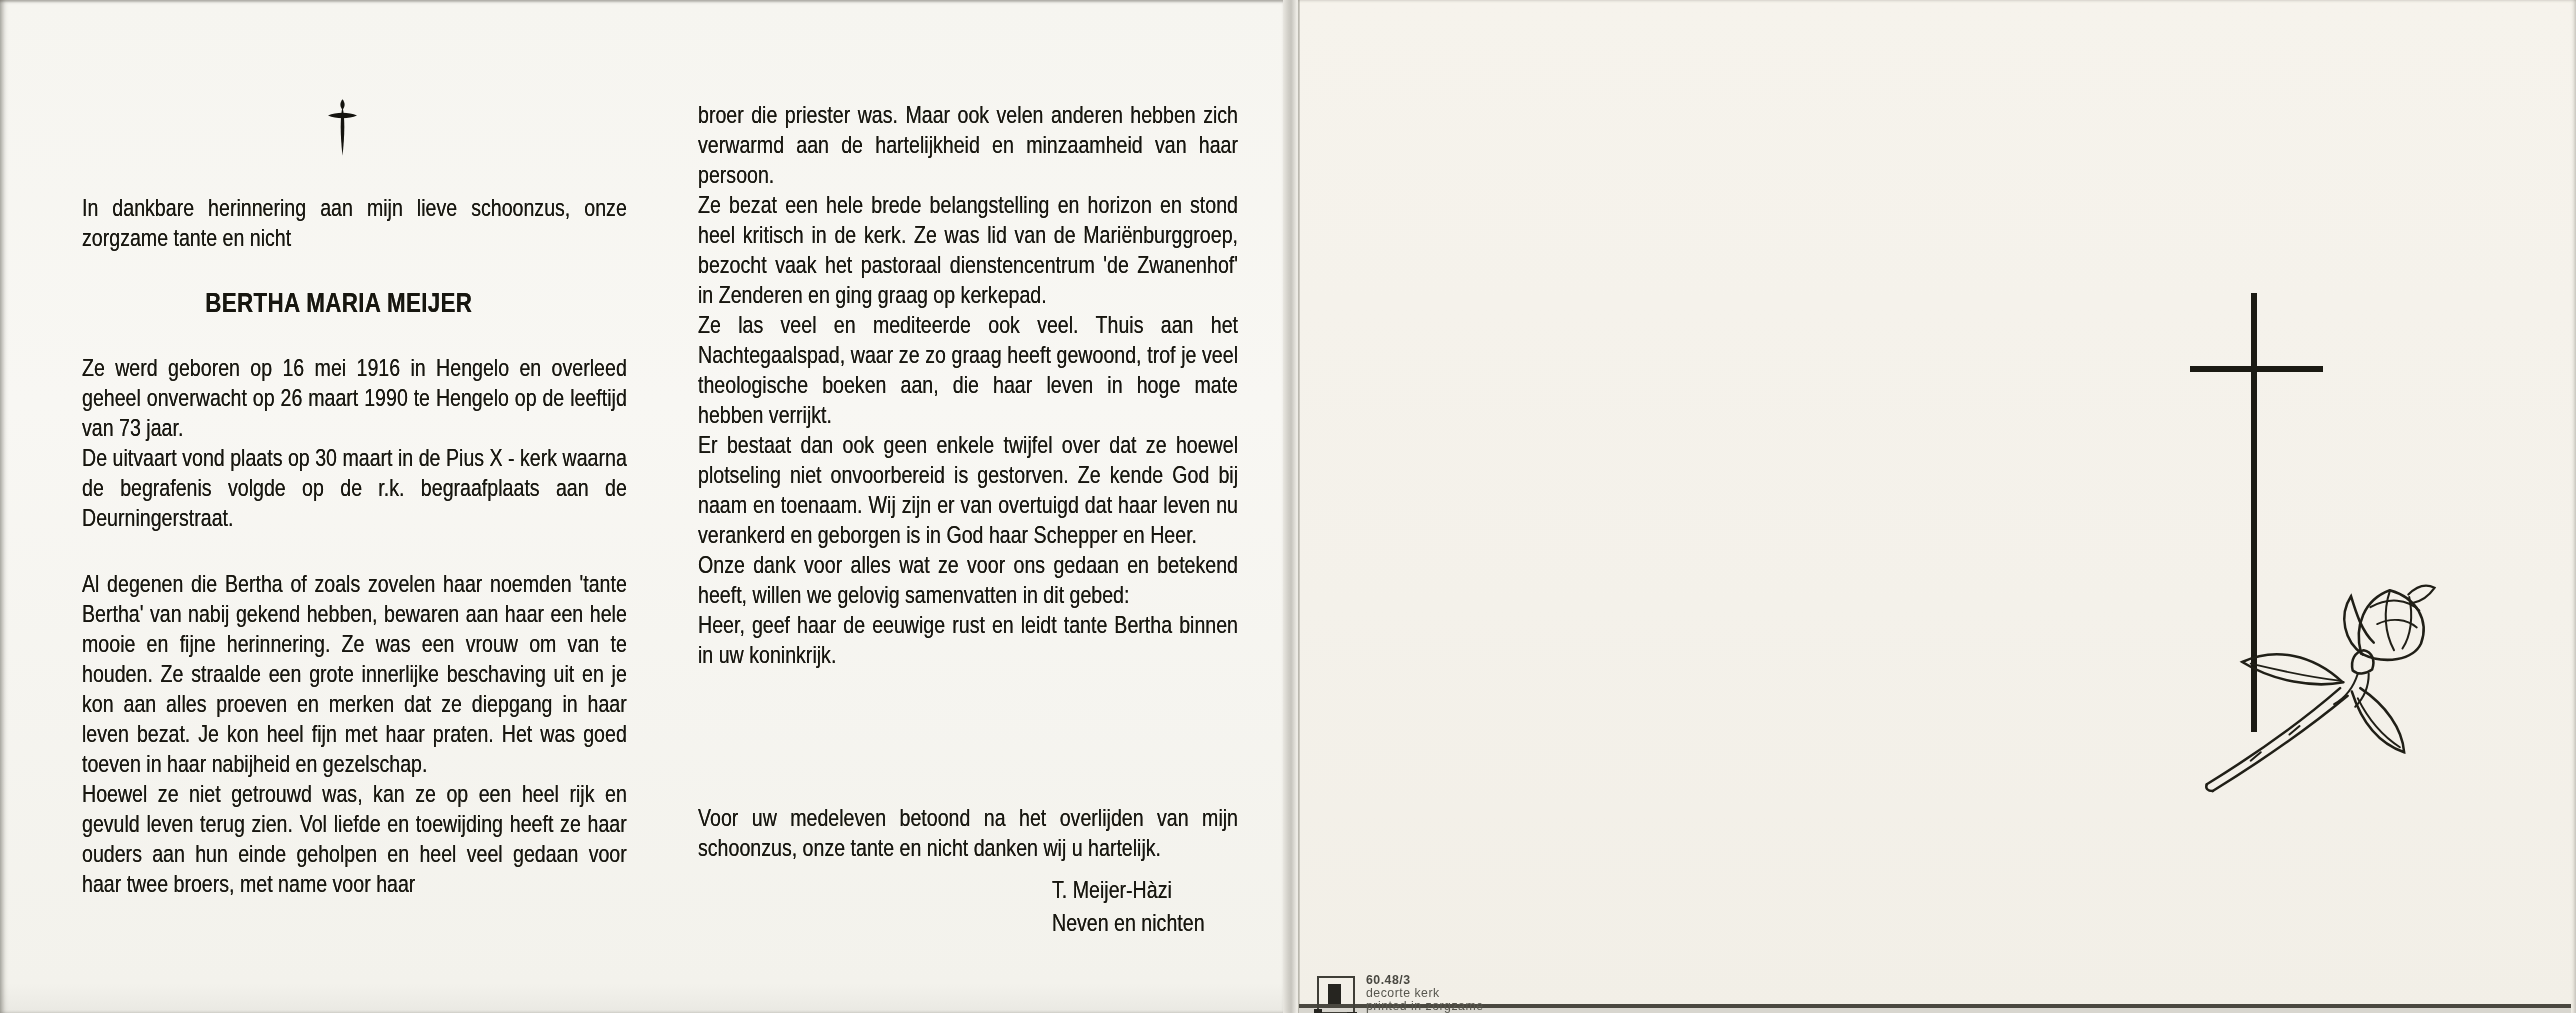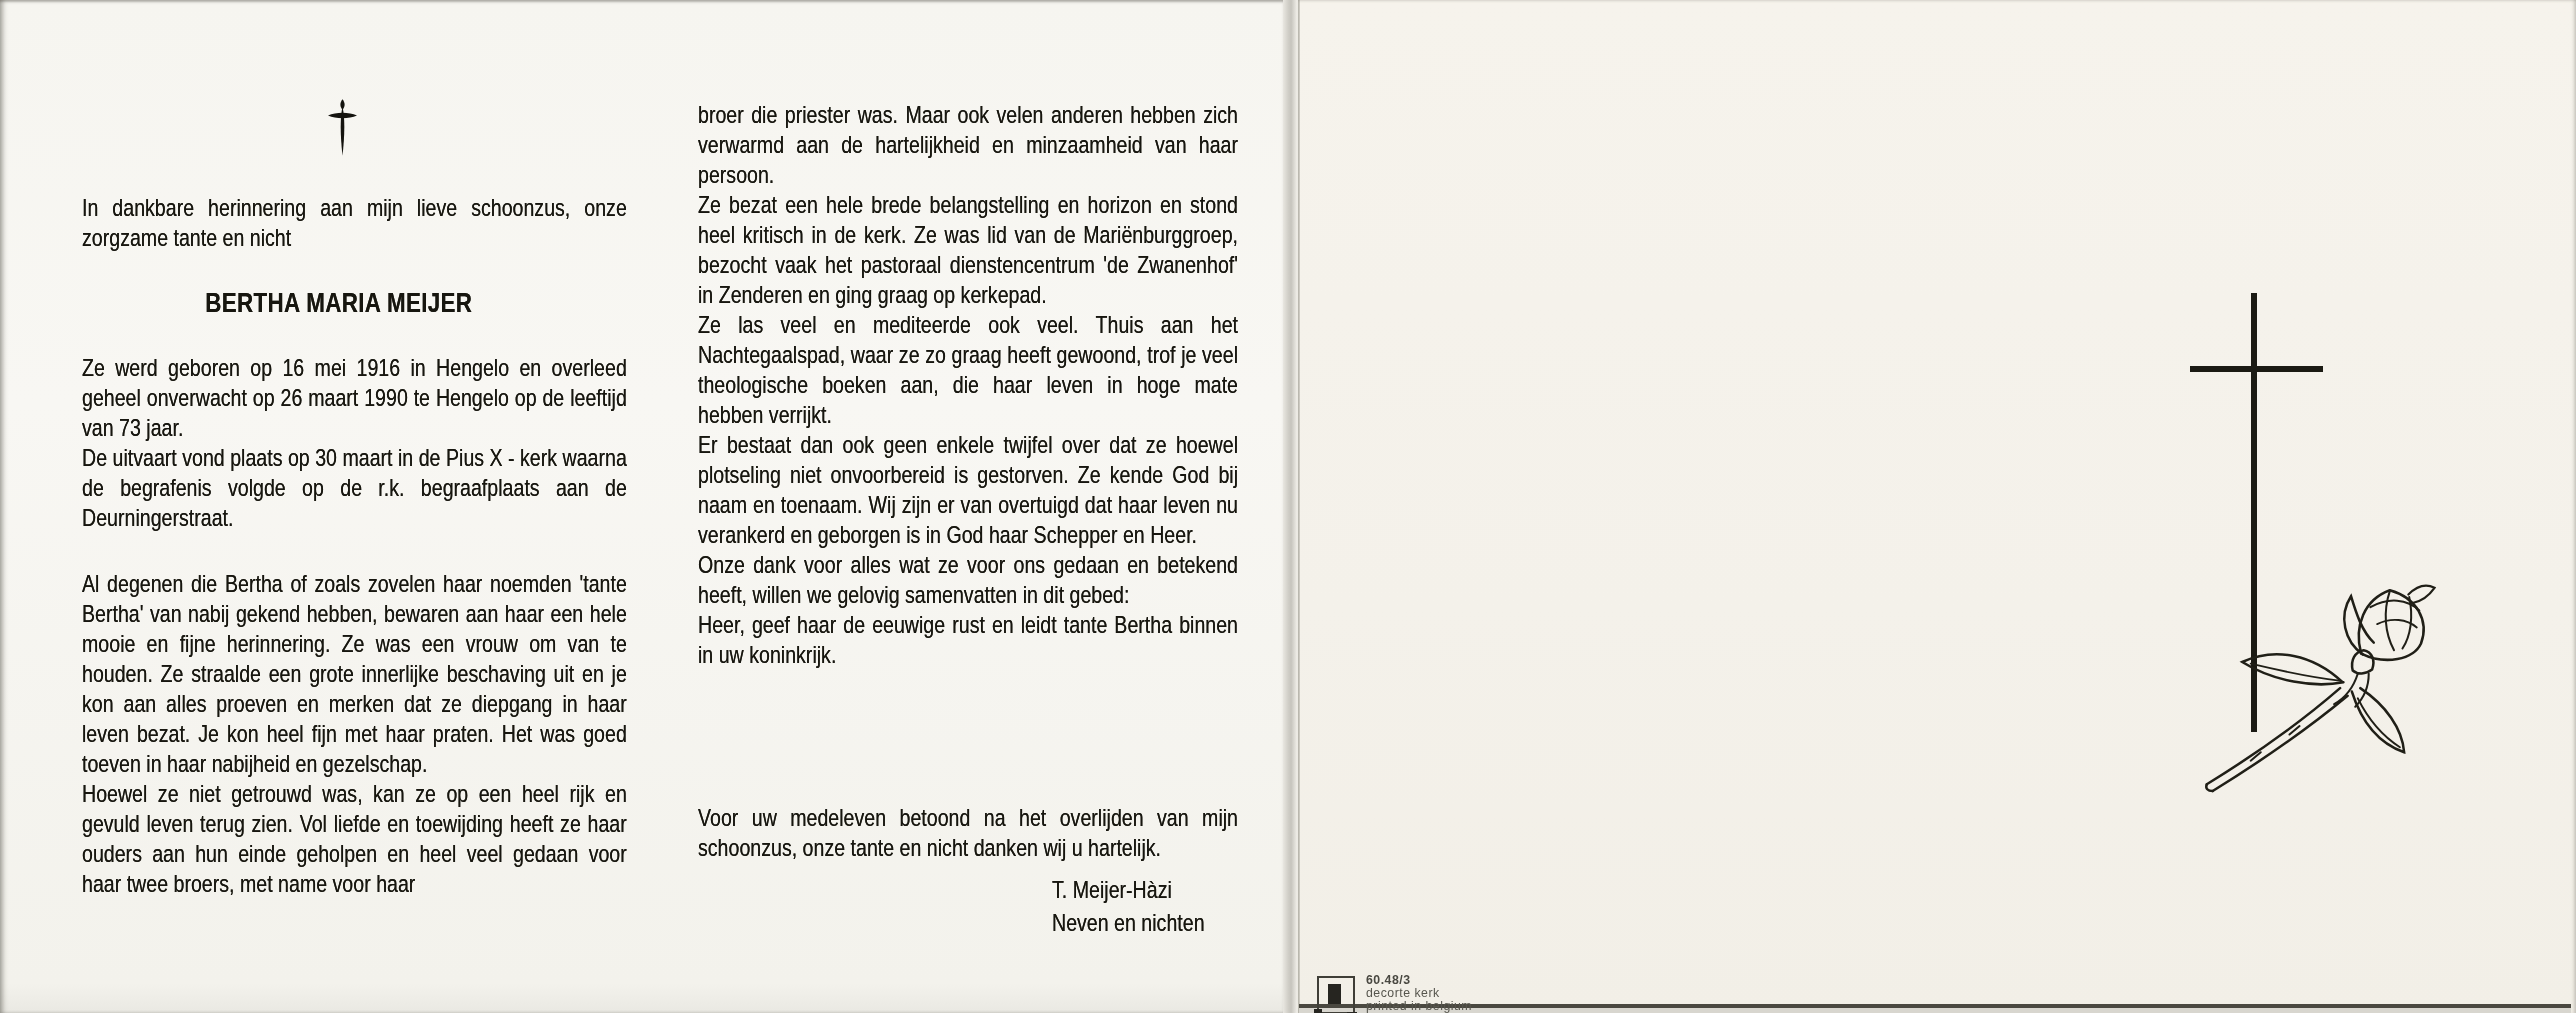--- a/index.html
+++ b/index.html
@@ -150,18 +150,18 @@
 
   <div class="pm">
     <div class="pm-logo">
       <div class="pm-logo-bar"></div>
       <div class="pm-logo-c1"></div>
       <div class="pm-logo-c2"></div>
     </div>
     <div class="pm-text">
       <div class="pm-code">60.48/3</div>
       <div>decorte kerk</div>
-      <div>printed in belgium</div>
+      <div>printed in zorgzame</div>
     </div>
   </div>
 
 </div>
 
 
 </body></html>

